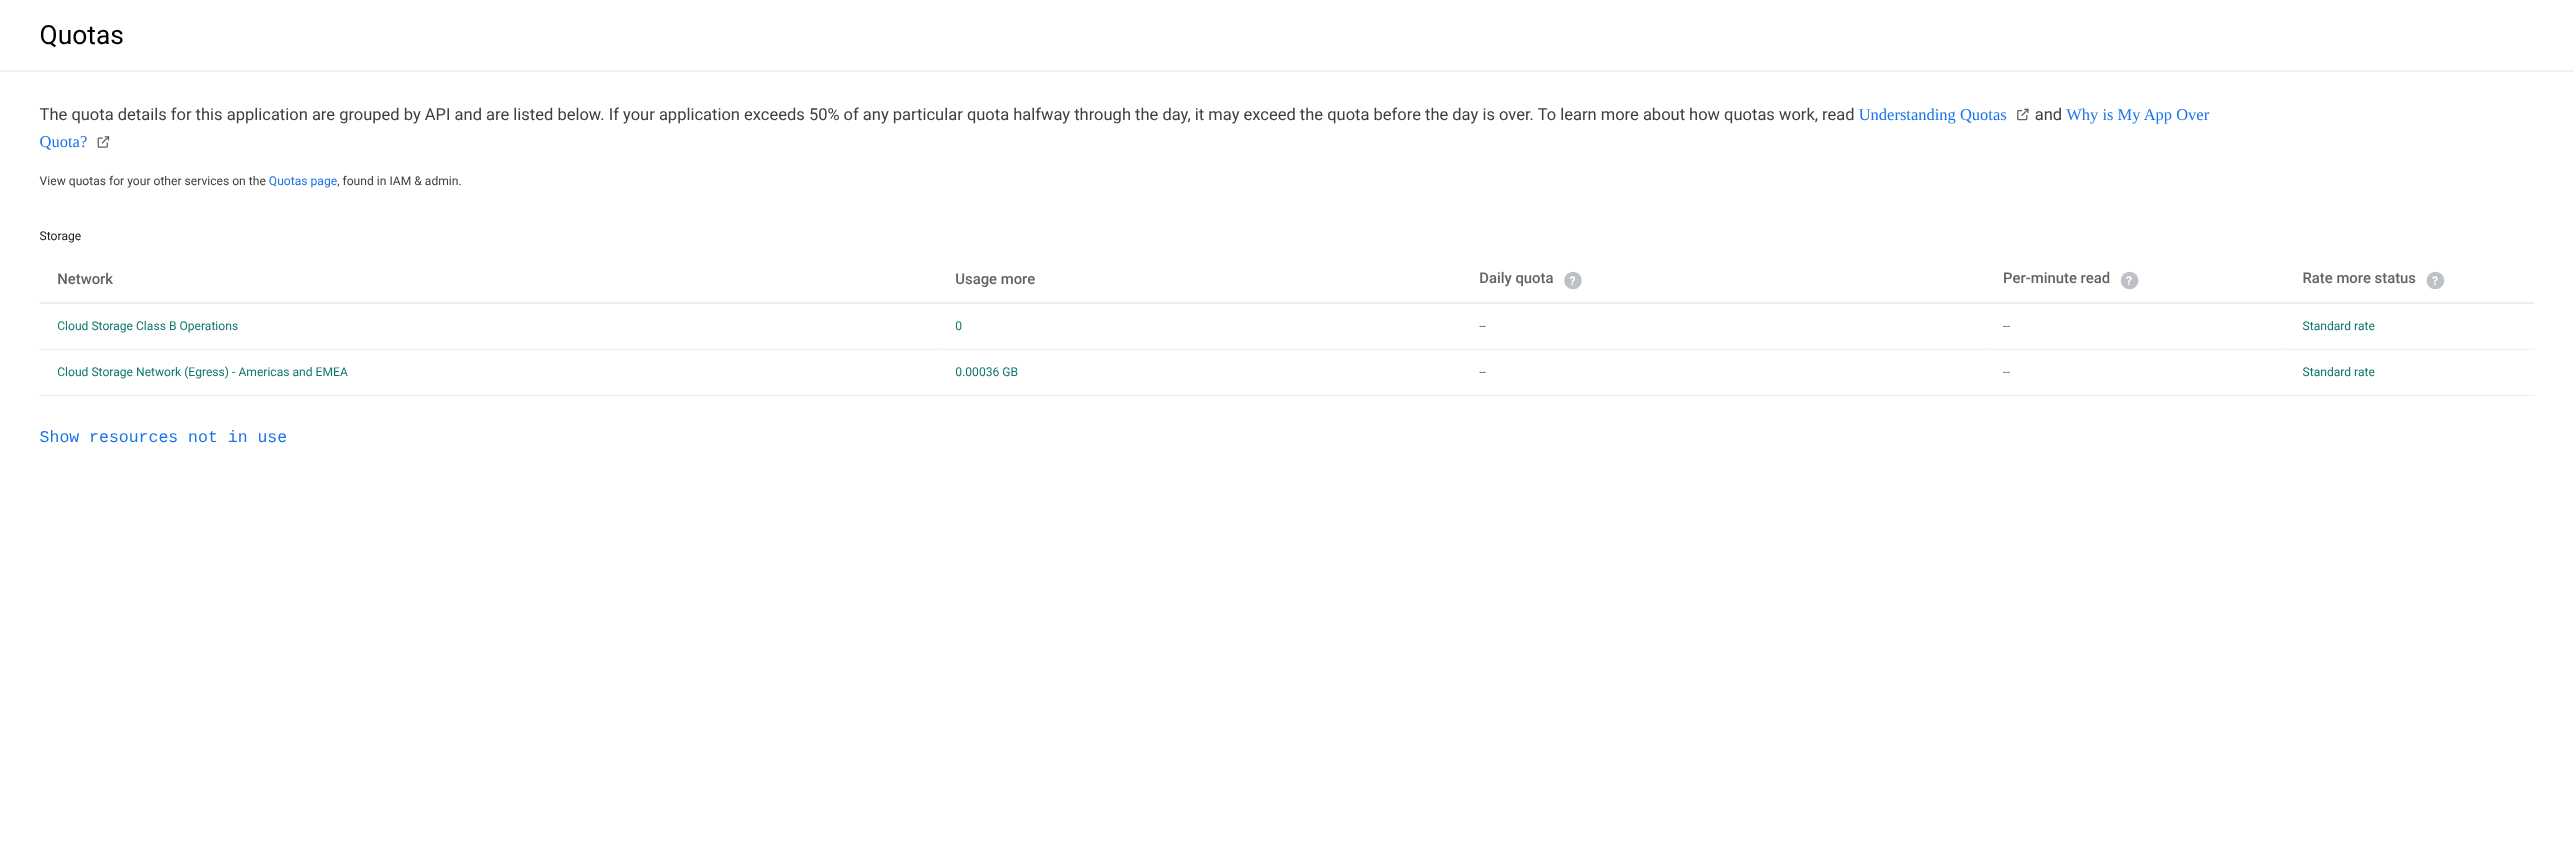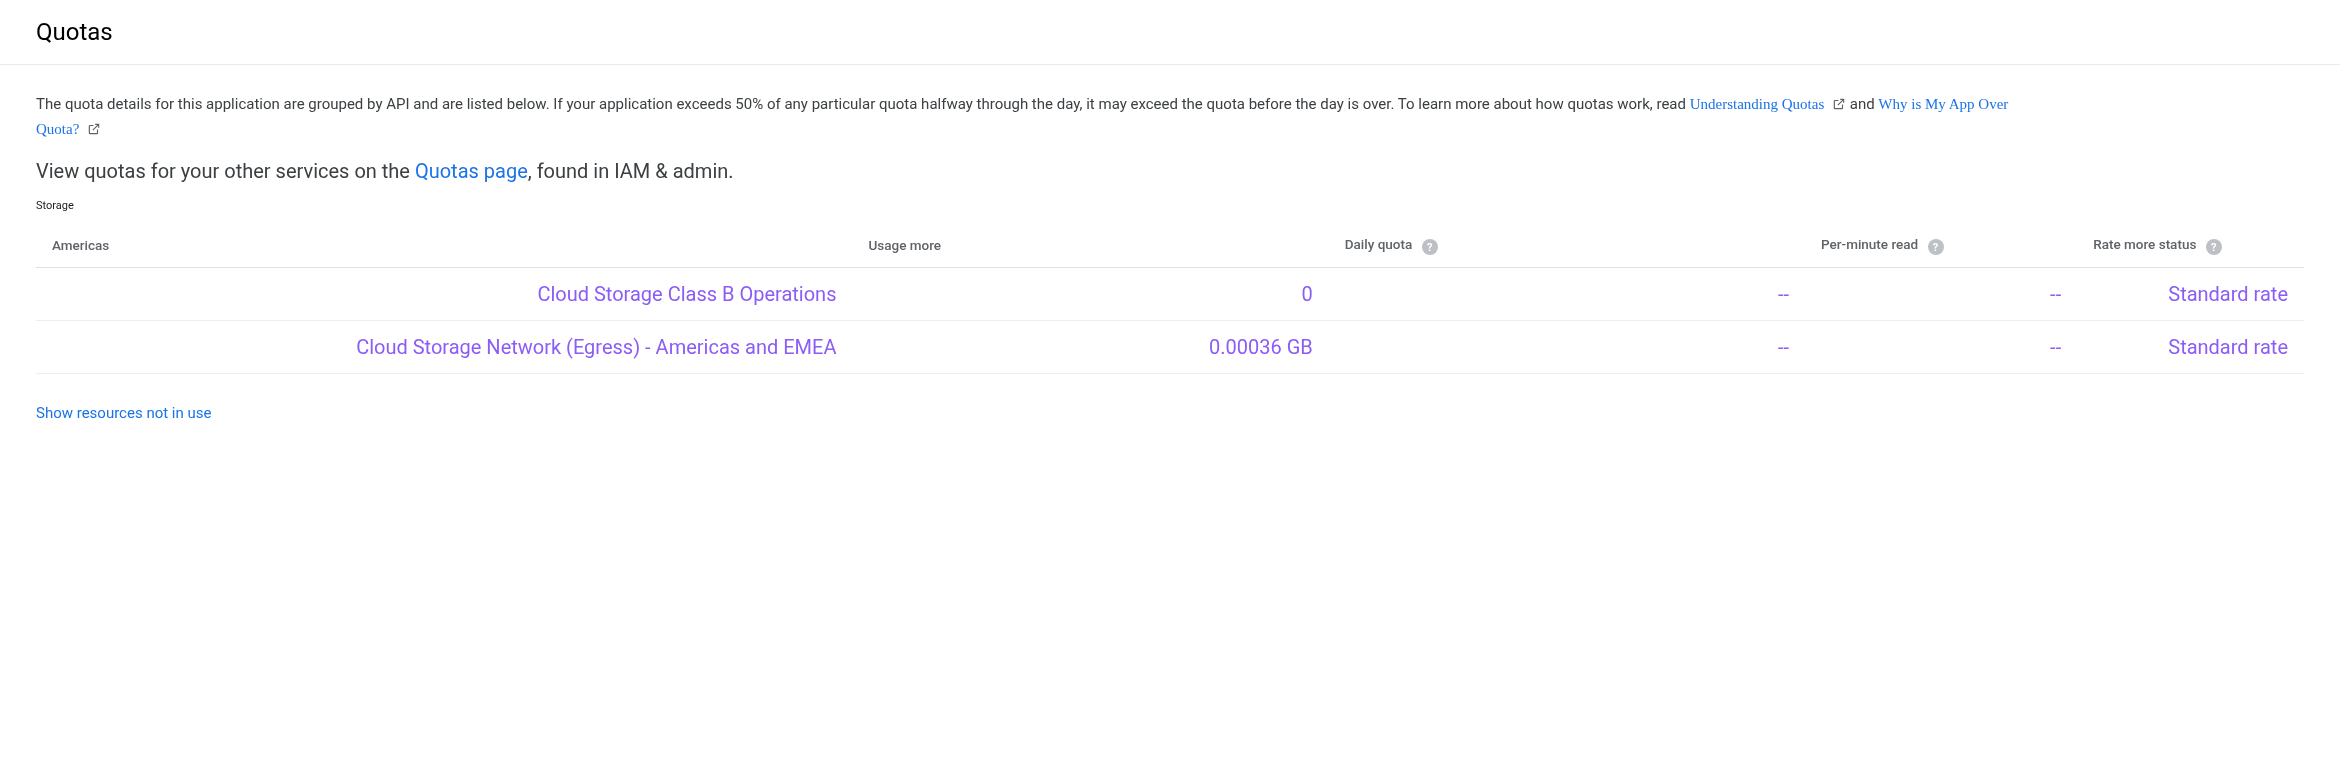--- a/index.html
+++ b/index.html
@@ -33,24 +33,24 @@
       line-height: 1.55;
       margin-bottom: 12px;
       max-width: 2000px;
     }
     .intro a {
       color: #1a73e8;
       text-decoration: none;
       font-family: Liberation Serif, serif;
     }
     .view-quotas-line {
-      font-size: 20px;
+      font-size: 11px;
       color: #3c4043;
       line-height: 1.55;
-      margin-bottom: 12px;
+      margin-bottom: 35px;
     }
     .view-quotas-line a {
       color: #1a73e8;
       text-decoration: none;
     }
     .ext-icon {
       display: inline-block;
       vertical-align: -2px;
       margin-left: 4px;
     }
@@ -68,25 +68,24 @@
     table.quota-table thead th {
       text-align: left;
       font-size: 13.5px;
       font-weight: 500;
       color: #5f6368;
       padding: 12px 16px;
       border-bottom: 1px solid #e0e0e0;
       white-space: nowrap;
     }
     table.quota-table tbody td {
-      font-size: 20px;
-      color: #8b5cf6;
+      font-size: 11px;
+      color: #0f766e;
       padding: 14px 16px;
       border-bottom: 1px solid #eeeeee;
-      text-align: right;
     }
     .help-icon {
       display: inline-flex;
       align-items: center;
       justify-content: center;
       width: 16px;
       height: 16px;
       border-radius: 50%;
       background: #bdc1c6;
       color: #fff;
@@ -96,20 +95,21 @@
       vertical-align: -2px;
       cursor: default;
     }
     .show-link {
       display: inline-block;
       margin-top: 30px;
       color: #1a73e8;
       font-size: 15px;
       text-decoration: none;
       cursor: pointer;
+      font-family: Liberation Mono, monospace;
     }
     .col-resource { width: 36%; }
     .col-usage    { width: 21%; }
     .col-daily    { width: 21%; }
     .col-permin   { width: 12%; }
     .col-rate     { width: 10%; }
   </style>
 </head>
 <body>
 
@@ -148,21 +148,21 @@
   <table class="quota-table">
     <colgroup>
       <col class="col-resource">
       <col class="col-usage">
       <col class="col-daily">
       <col class="col-permin">
       <col class="col-rate">
     </colgroup>
     <thead>
       <tr>
-        <th>Americas</th>
+        <th>Network</th>
         <th>Usage more</th>
         <th>
           <span>Daily quota</span>
           <span class="help-icon">?</span>
         </th>
         <th>
           <span>Per-minute read</span>
           <span class="help-icon">?</span>
         </th>
         <th>

